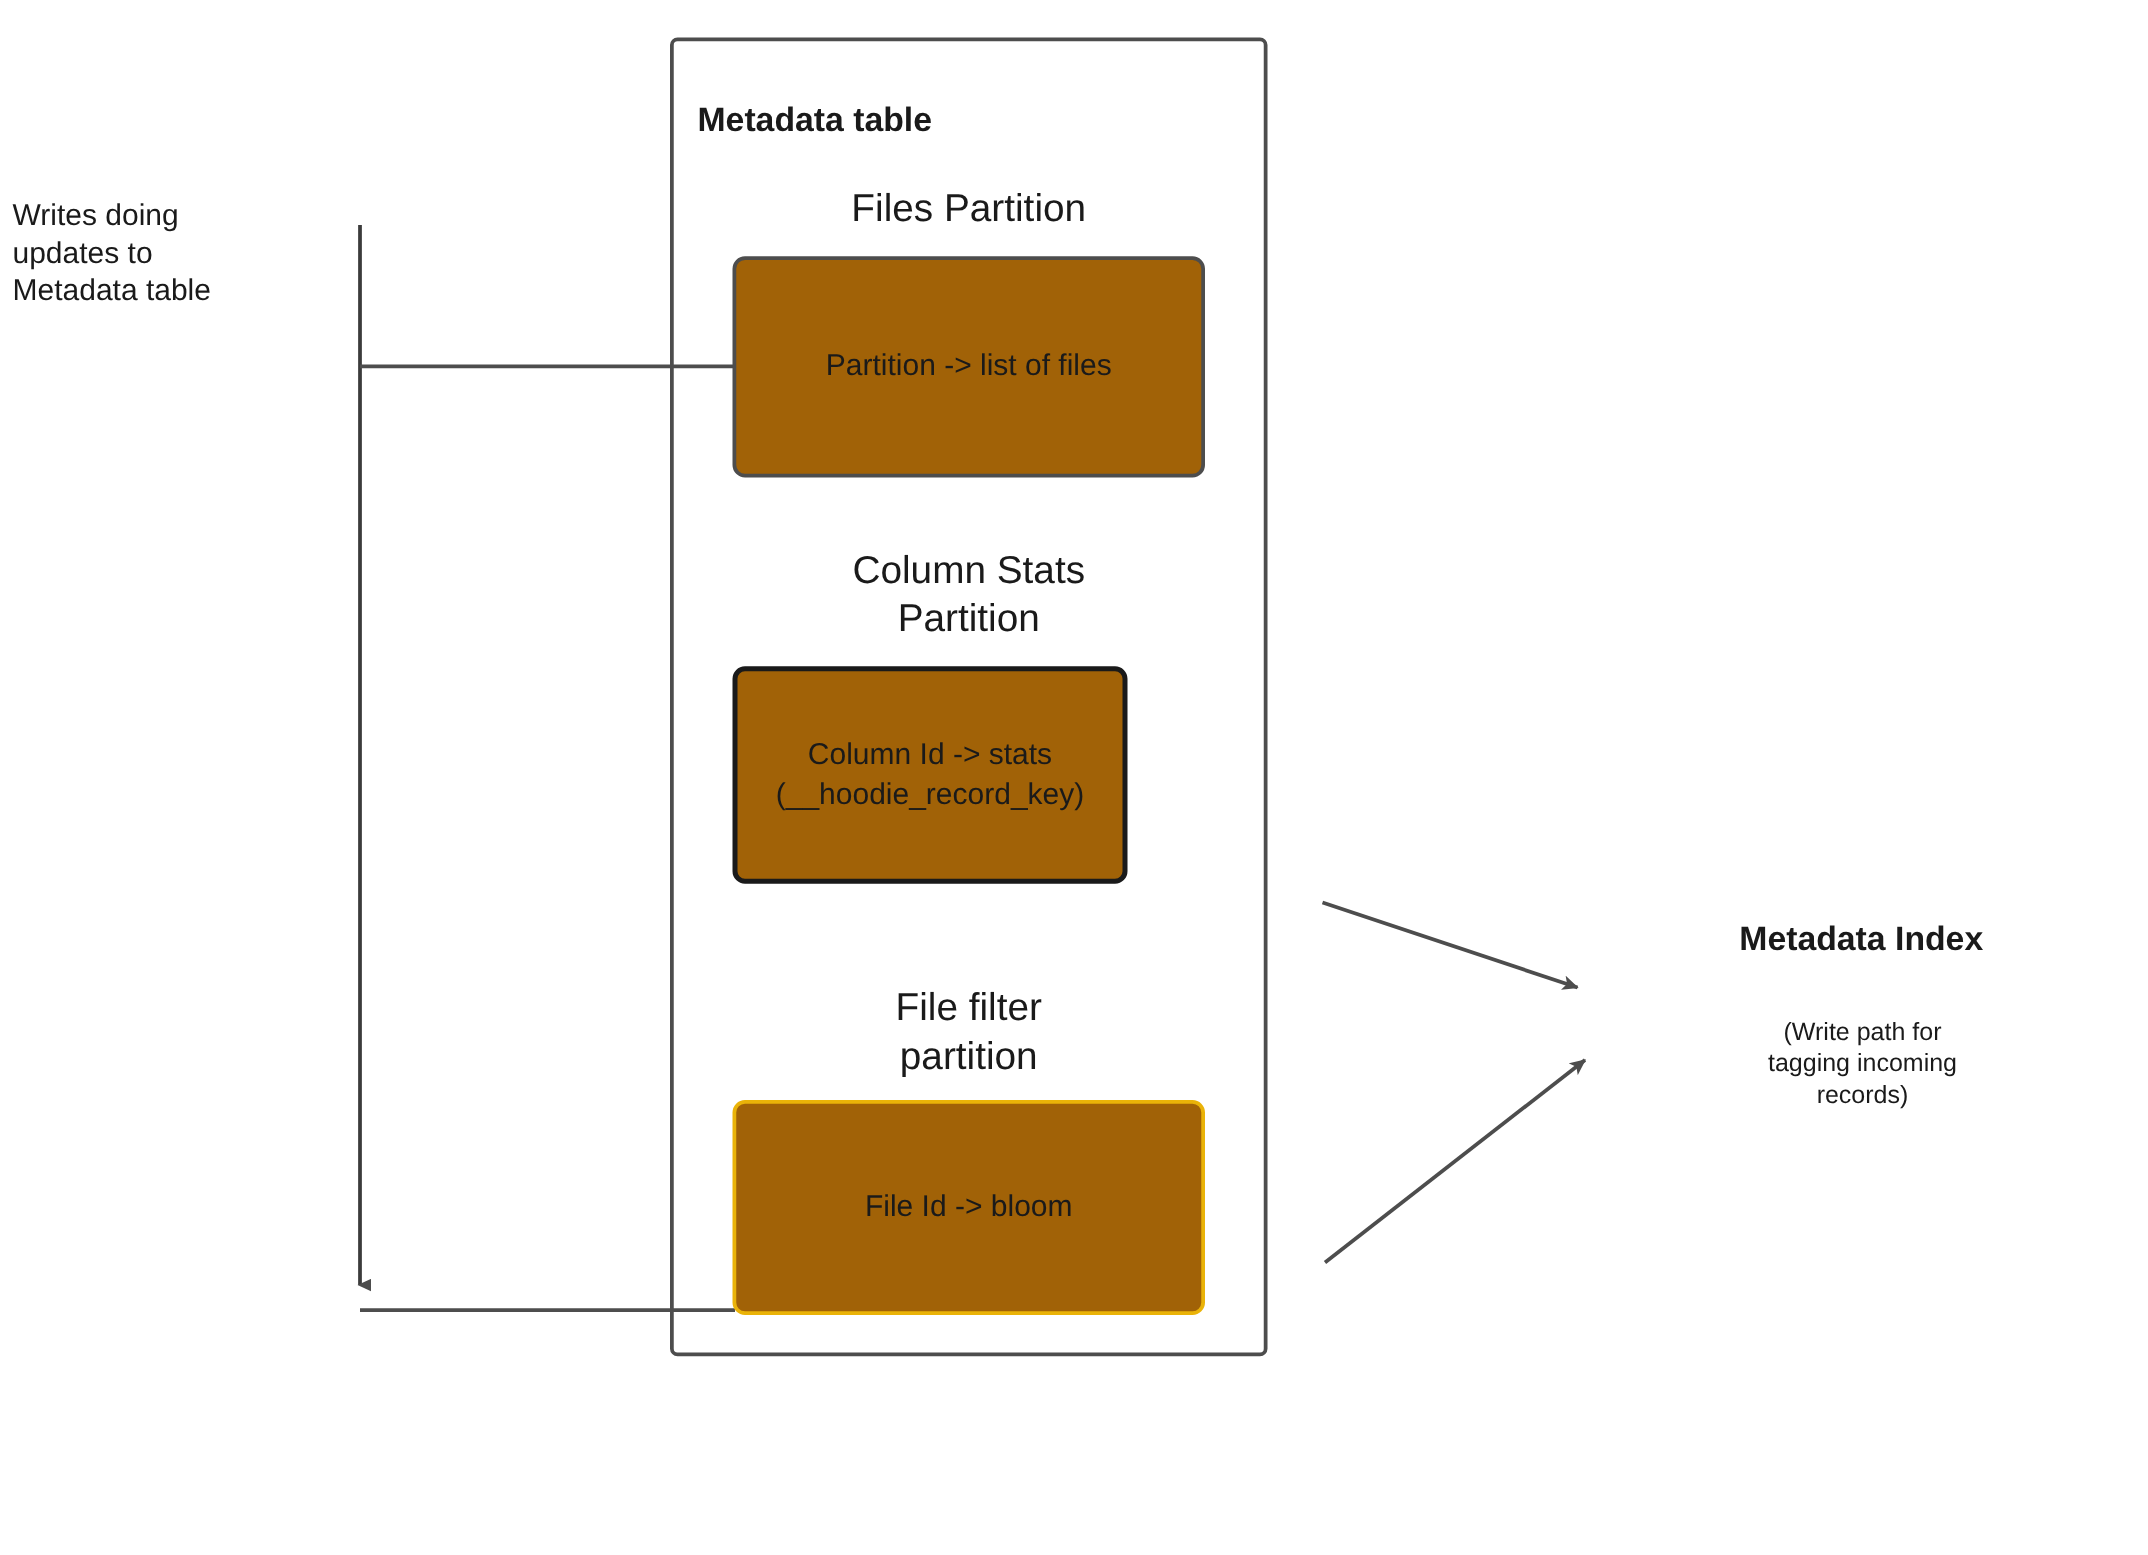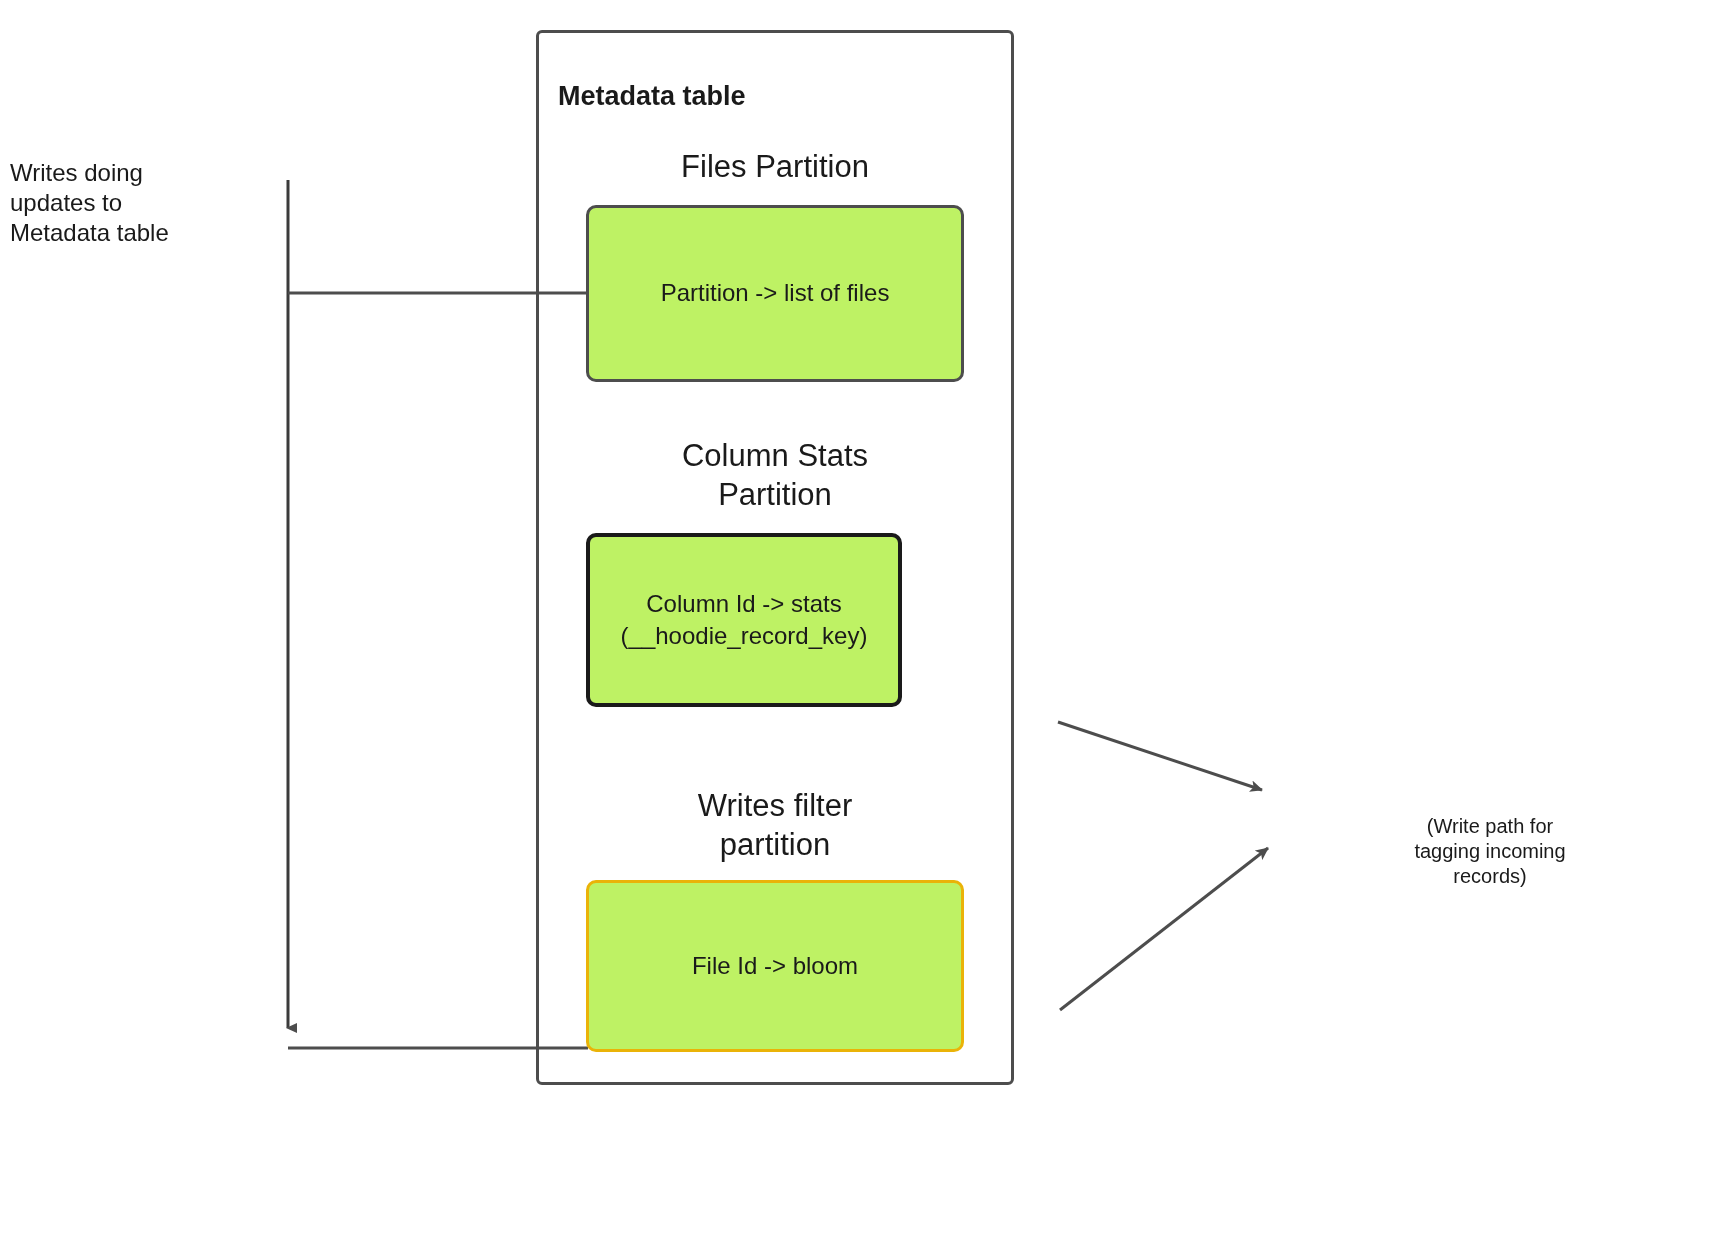--- a/index.html
+++ b/index.html
@@ -74,21 +74,21 @@
     left: 585px;
     top: 787px;
     width: 380px;
   }
 
   
   .inner-box {
     position: absolute;
     box-sizing: border-box;
     border-radius: 10px;
-    background: #bef264;
+    background: #a16207;
     display: flex;
     align-items: center;
     justify-content: center;
     text-align: center;
   }
   .inner-box .label {
     font-size: 24px;
     line-height: 1.35;
     color: #1a1a1a;
     white-space: pre-line;
@@ -183,25 +183,26 @@
   </div>
 
   <div class="txt partition-heading" id="column-stats-partition-heading">Column Stats
 Partition</div>
 
   <div class="inner-box" id="column-stats-box">
     <span class="label">Column Id  -&gt; stats
 (__hoodie_record_key)</span>
   </div>
 
-  <div class="txt partition-heading" id="bloom-filter-partition-heading">Writes filter
+  <div class="txt partition-heading" id="bloom-filter-partition-heading">File filter
 partition</div>
 
   <div class="inner-box" id="bloom-filter-box">
     <span class="label">File Id -&gt; bloom</span>
   </div>
 
+  <div class="txt" id="metadata-index-title">Metadata Index</div>
 
   <div class="txt" id="metadata-index-caption">(Write path for
 tagging incoming
 records)</div>
 
 </div>
 
 </body></html>

